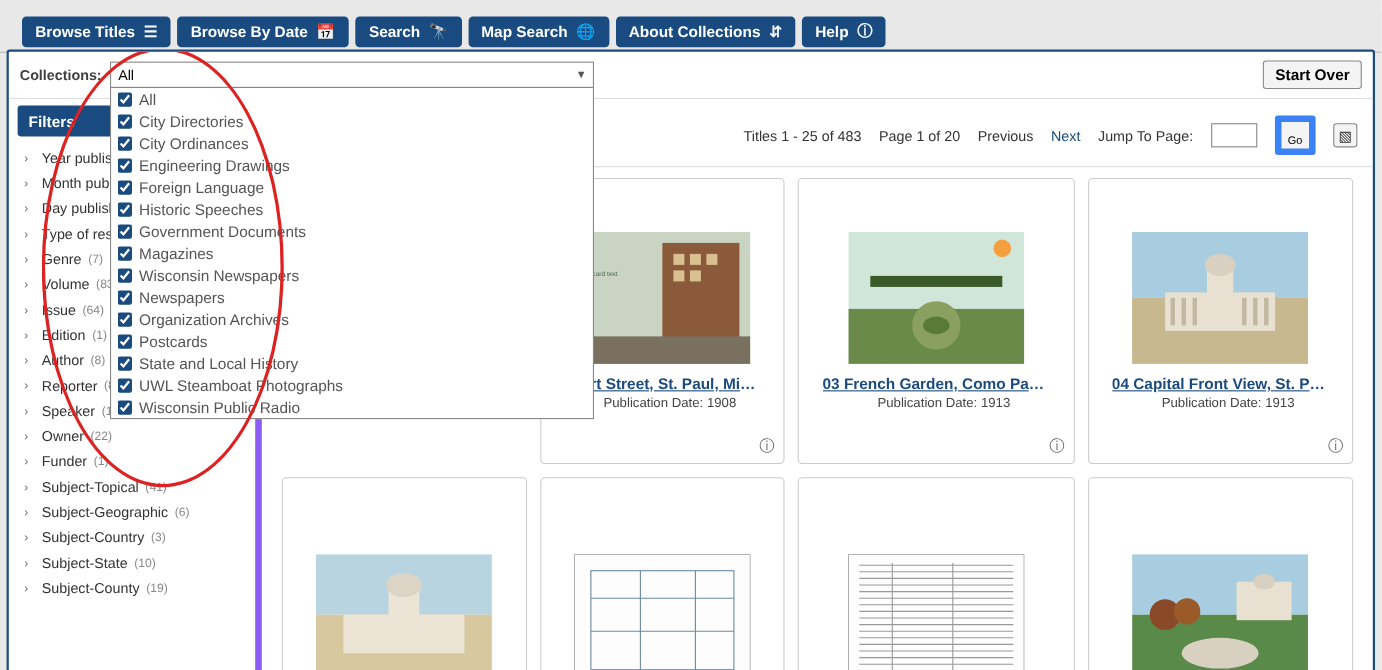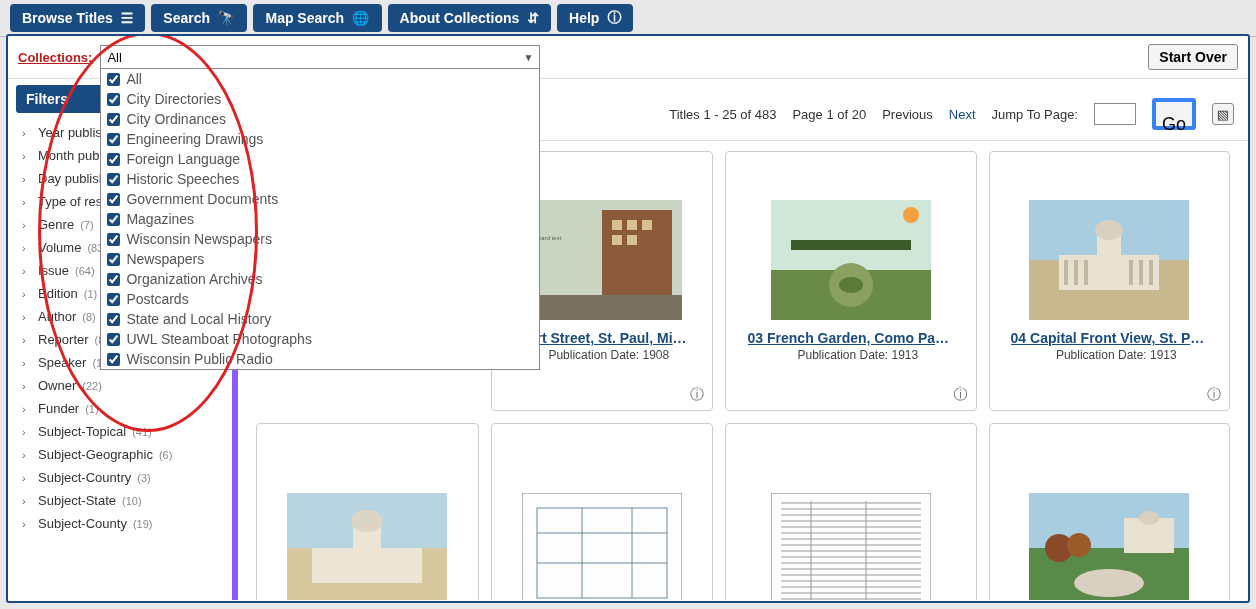--- a/index.html
+++ b/index.html
@@ -1,29 +1,29 @@
 <!DOCTYPE html>
 <html><head>
 <meta charset="utf-8">
 <style>
 * { box-sizing: border-box; margin: 0; padding: 0; }
 body { font-family: "Segoe UI", Arial, sans-serif; font-size: 13px; background: #e8e8e8; overflow: hidden; }
 .app { width: 1256px; height: 609px; position: relative; background: #e8e8e8; }
 
 
-.topnav { display: flex; gap: 6px; padding: 4px 10px; background: #e8e8e8; border-bottom: 1px solid #bbb; }
+.topnav { display: flex; gap: 6px; padding: 4px 20px; background: #e8e8e8; border-bottom: 1px solid #bbb; margin-top: 11px; }
 .nav-btn { background: #1a4b80; color: #fff; border: none; border-radius: 4px; padding: 5px 12px; font-weight: 700; font-size: 14px; cursor: pointer; display: inline-flex; align-items: center; gap: 8px; }
 .nav-btn .ico { font-size: 14px; opacity: .95; }
 
 
 .main-wrap { position: absolute; top: 34px; left: 6px; right: 6px; bottom: 6px; border: 2px solid #1a4b80; border-radius: 3px; background: #fff; overflow: hidden; }
 
 
 .coll-row { display: flex; align-items: center; gap: 8px; padding: 8px 10px; border-bottom: 1px solid #ddd; }
-.coll-label { font-weight: 700; text-decoration: underline; color: #b91c1c; }
+.coll-label { font-weight: 700; color: #404040; }
 .coll-select { position: relative; flex: 0 0 440px; }
 .sel-display { border: 1px solid #888; height: 24px; display: flex; align-items: center; justify-content: space-between; padding: 0 6px; background: #fff; cursor: pointer; font-size: 13px; }
 .sel-display .tri { font-size: 10px; color: #555; }
 .dropdown { position: absolute; top: 23px; left: 0; width: 440px; max-height: 320px; overflow-y: auto; background: #fff; border: 1px solid #888; z-index: 50; }
 .dd-item { display: flex; align-items: center; gap: 6px; padding: 2px 6px; cursor: pointer; color: #555; }
 .dd-item input { accent-color: #1a4b80; }
 .dd-item-label { font-size: 14px; }
 
 .start-over { margin-left: auto; background: #f4f4f4; border: 1px solid #888; border-radius: 3px; padding: 4px 10px; font-weight: 700; cursor: pointer; font-size: 14px; }
 
@@ -36,21 +36,21 @@
 .filter-item .cnt { color: #888; font-size: 11px; }
 
 
 .results { flex: 1; display: flex; flex-direction: column; overflow: hidden; }
 .results-top { display: flex; align-items: flex-end; gap: 18px; padding: 8px 14px 10px 40px; border-bottom: 1px solid #ddd; font-size: 13px; color: #333; }
 .ipp-block { display: flex; flex-direction: column; gap: 4px; }
 .ipp-sel { width: 56px; height: 24px; border: 1px solid #888; background: #fff; font-size: 13px; }
 .res-right { margin-left: auto; display: flex; align-items: center; gap: 16px; }
 .link { color: #1a4b80; cursor: pointer; }
 .jump-in { width: 42px; height: 22px; border: 1px solid #888; }
-.go-btn { height: 24px; padding: 12px 6px; border: 4px solid #3b82f6; background: #f4f4f4; border-radius: 3px; cursor: pointer; font-size: 18px; }
+.go-btn { height: 24px; padding: 12px 6px; border: 6px solid #3b82f6; background: #f4f4f4; border-radius: 3px; cursor: pointer; font-size: 10px; }
 .layout-ico { width: 22px; height: 22px; border: 1px solid #888; background: #f4f4f4; display: inline-flex; align-items: center; justify-content: center; cursor: pointer; border-radius: 3px; }
 
 
 .grid-scroll { flex: 1; overflow-y: auto; padding: 10px 18px; }
 .grid { display: grid; grid-template-columns: repeat(4, 1fr); gap: 12px; }
 .card { border: 1px solid #ccc; border-radius: 4px; background: #fff; height: 260px; display: flex; flex-direction: column; align-items: center; justify-content: center; position: relative; padding: 10px; }
 .thumb { width: 160px; height: 120px; display: flex; align-items: center; justify-content: center; }
 .thumb svg { width: 100%; height: 100%; }
 .card-title { color: #1a4b80; font-weight: 700; text-decoration: underline; font-size: 14px; margin-top: 10px; text-align: center; max-width: 90%; white-space: nowrap; overflow: hidden; text-overflow: ellipsis; cursor: pointer; }
 .card-sub { color: #444; font-size: 12px; margin-top: 2px; margin-left: 14px; }
@@ -65,20 +65,24 @@
 </style>
 </head>
 <body>
 
 <div class="app">
 
   <div class="topnav">
     <button class="nav-btn">
         <span>Browse Titles</span>
         <span class="ico">☰</span>
+      </button>
+    <button class="nav-btn">
+        <span>Browse By Date</span>
+        <span class="ico">📅</span>
       </button>
     <button class="nav-btn">
         <span>Search</span>
         <span class="ico">🔭</span>
       </button>
     <button class="nav-btn">
         <span>Map Search</span>
         <span class="ico">🌐</span>
       </button>
     <button class="nav-btn">

